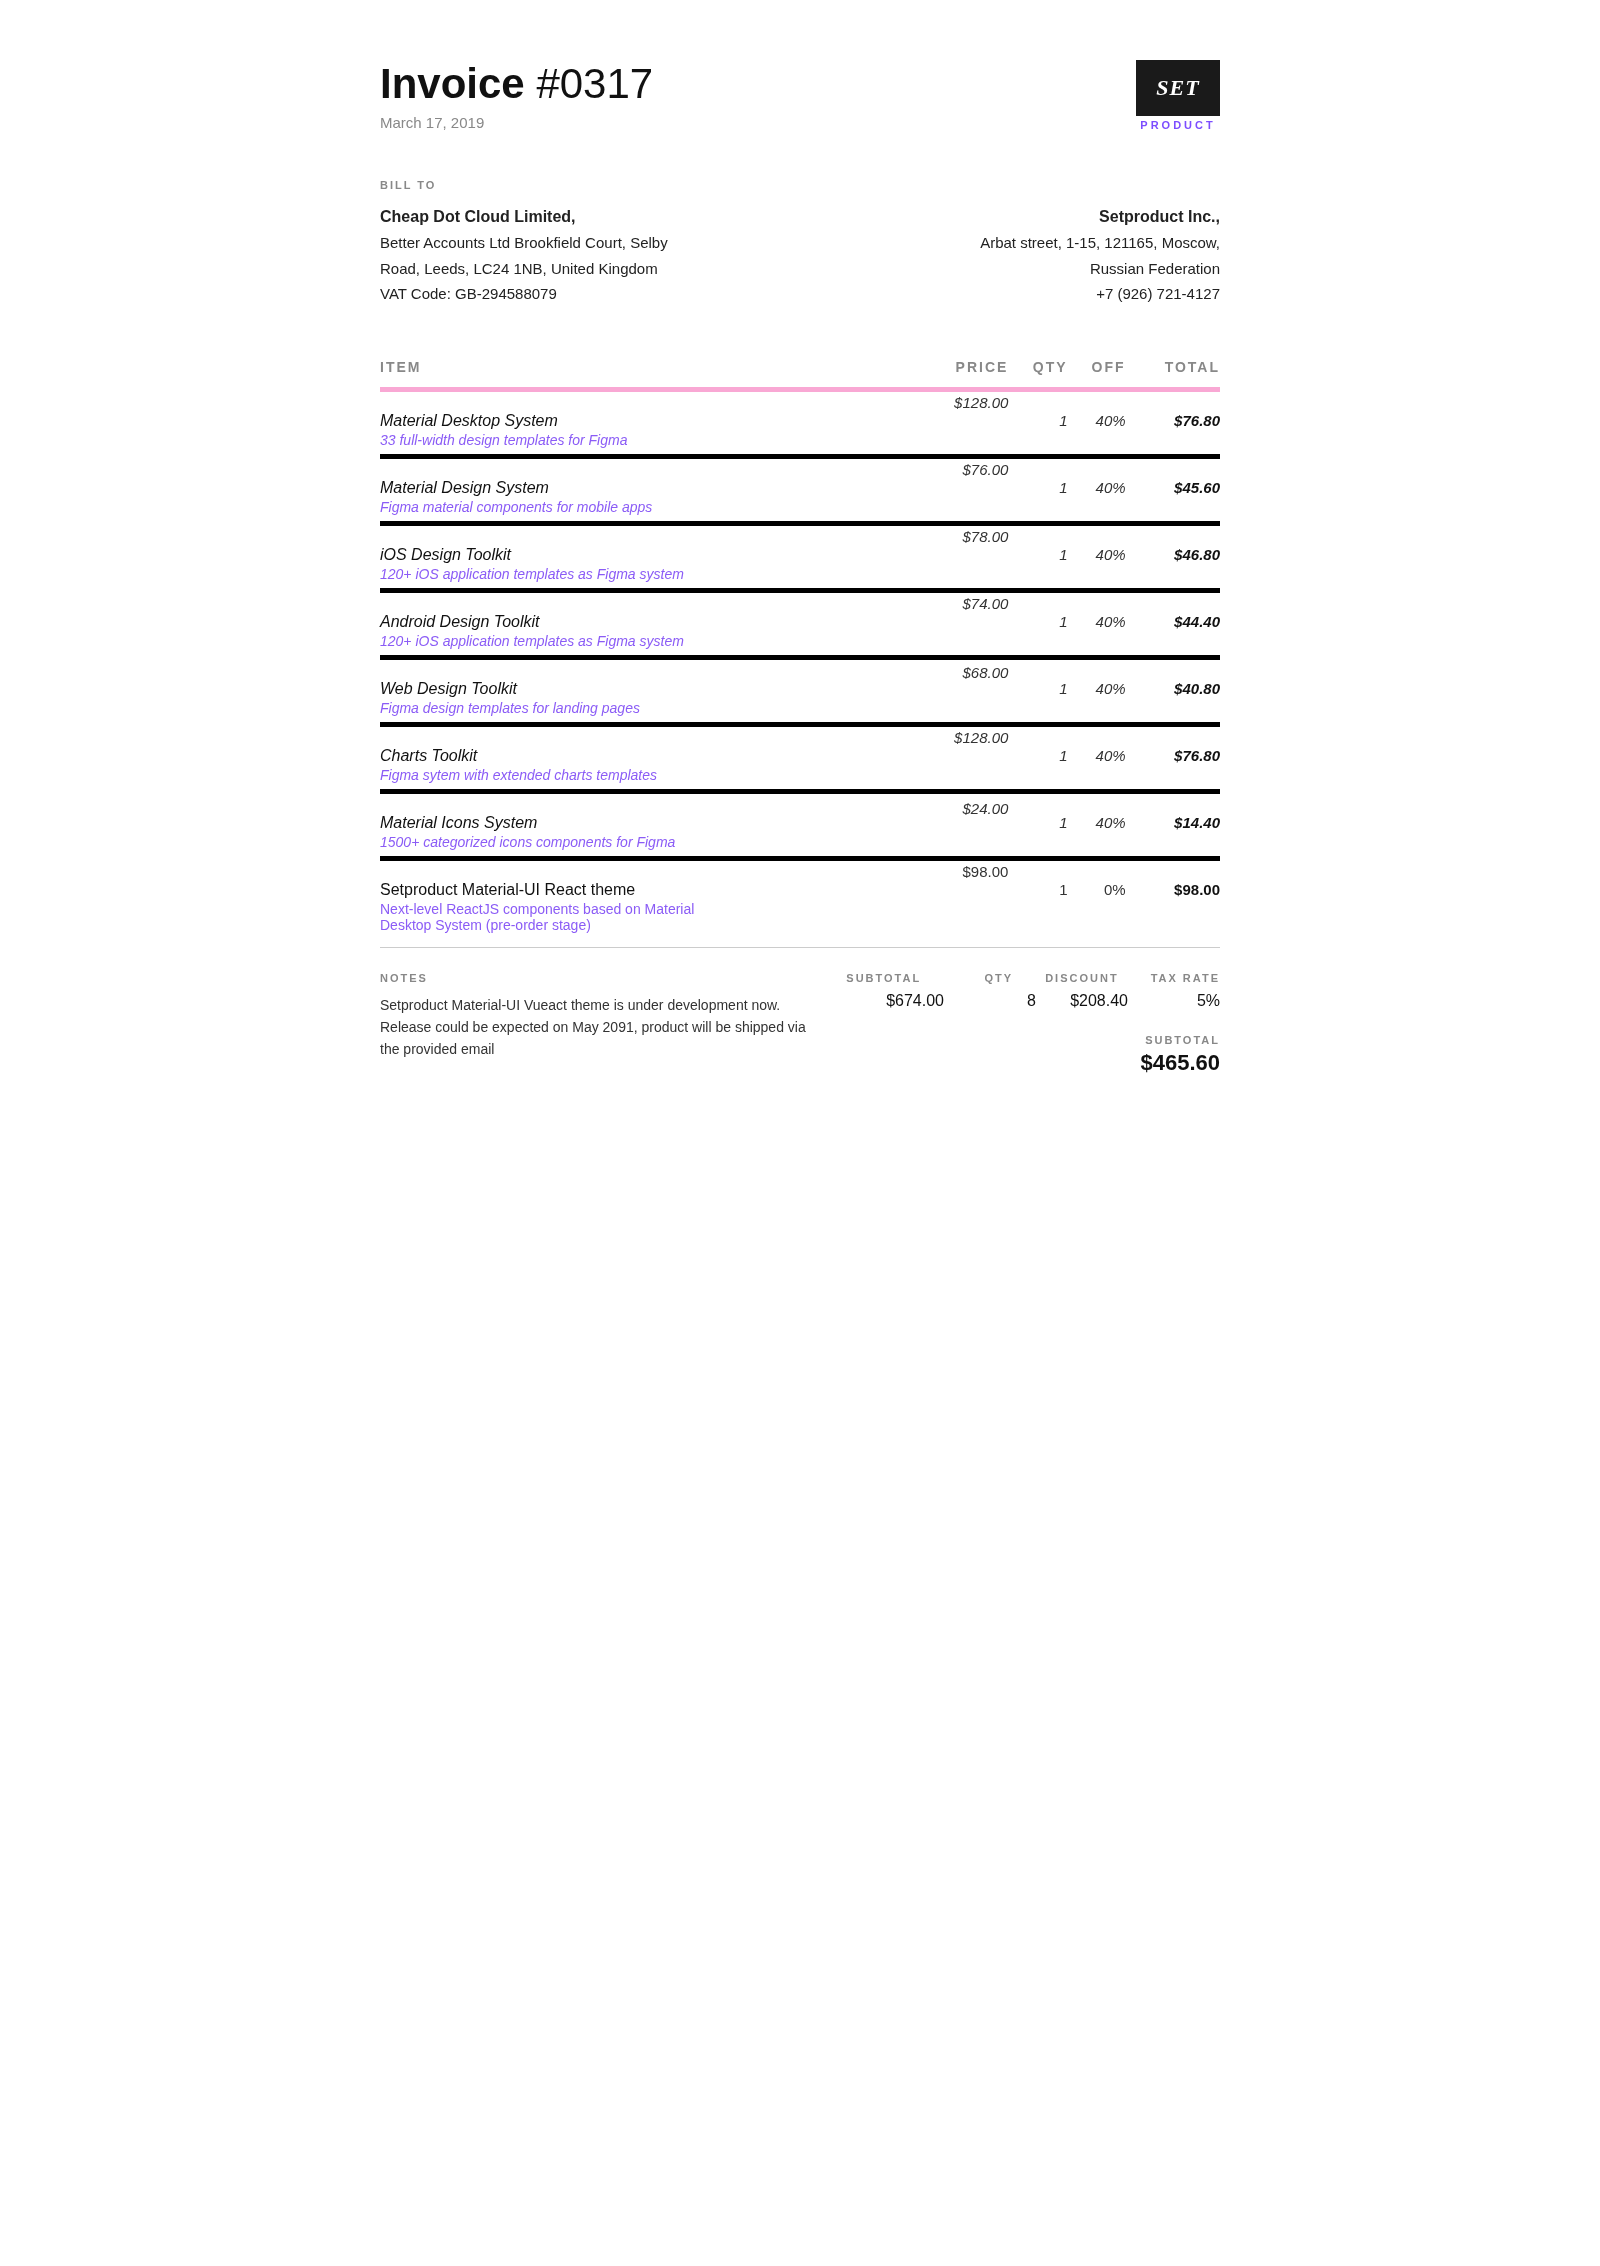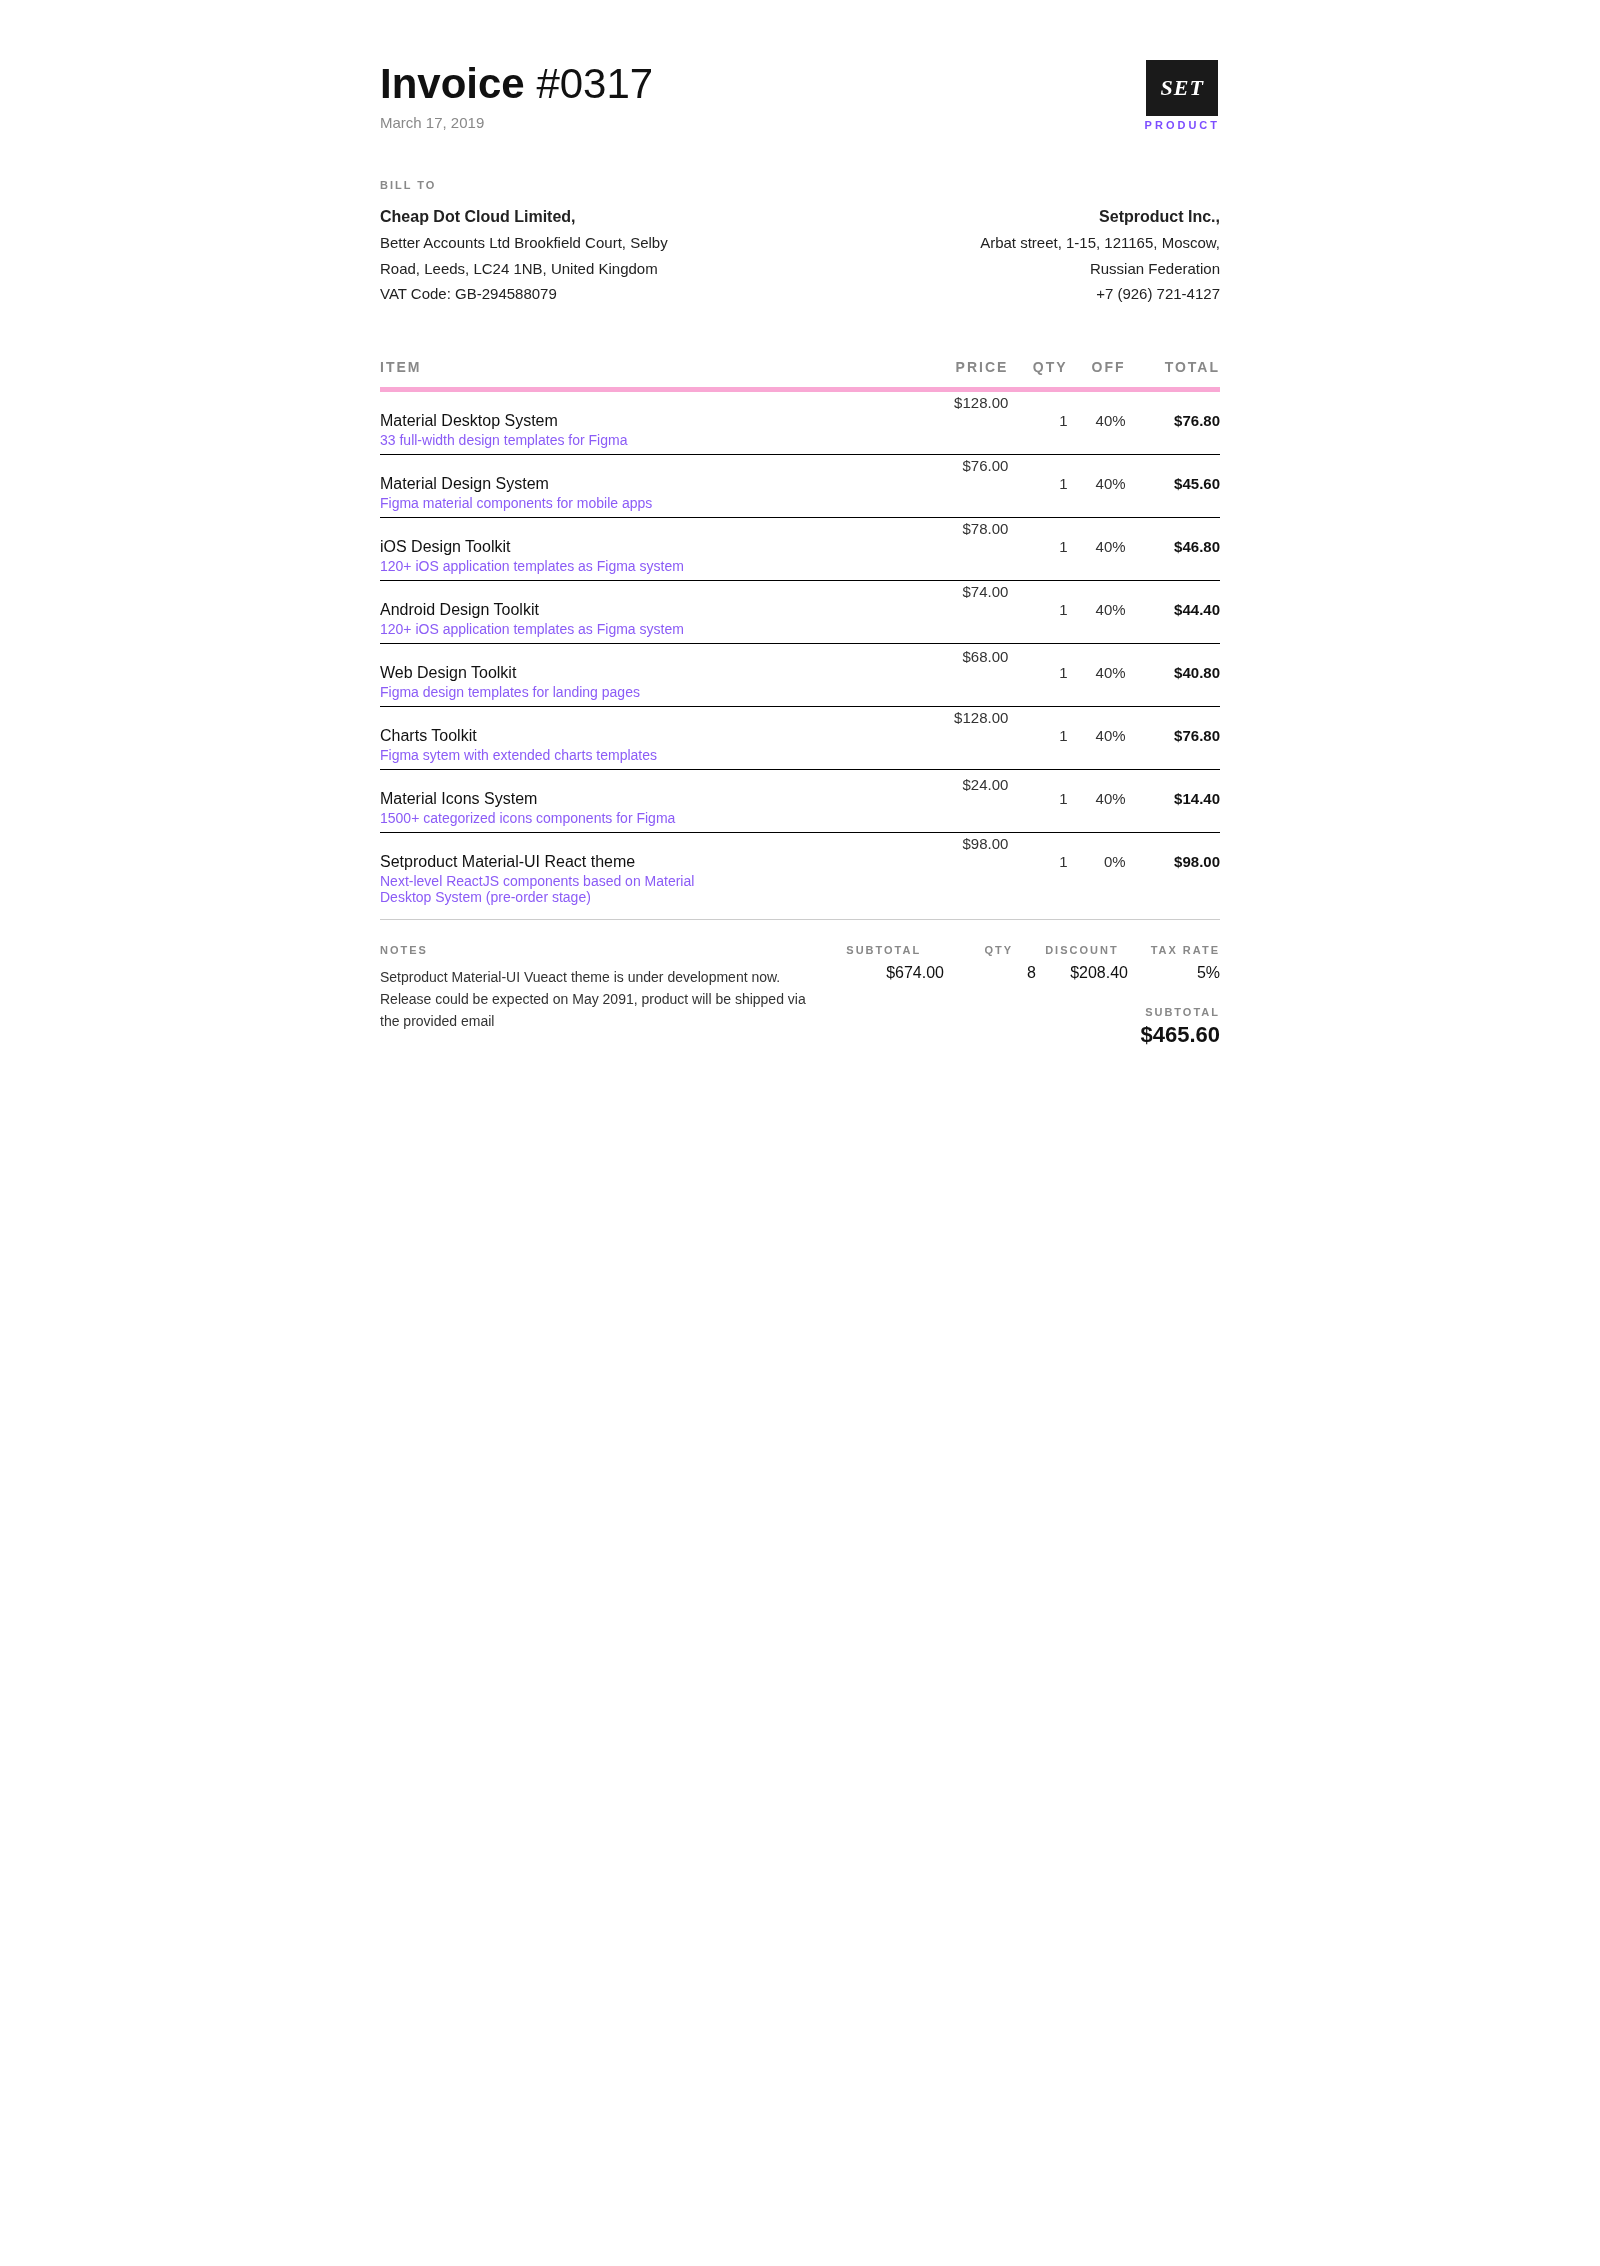--- a/index.html
+++ b/index.html
@@ -33,21 +33,21 @@
       margin-top: 6px;
     }
 
     
     .logo-container {
       display: flex;
       flex-direction: column;
       align-items: center;
     }
     .logo-box {
-      width: 72px;
+      width: 84px;
       height: 56px;
       background: #1a1a1a;
       display: flex;
       align-items: center;
       justify-content: center;
     }
     .logo-text-set {
       color: #fff;
       font-size: 22px;
       font-weight: 900;
@@ -134,22 +134,23 @@
       font-size: 15px;
       color: #333;
       padding-top: 2px;
     }
     .item-total {
       font-size: 15px;
       font-weight: 800;
       color: #111;
     }
     .row-separator td {
-      border-bottom: 1px solid #000000;
+      border-bottom: 5px solid #000000;
       padding-bottom: 20px;
+      font-style: italic;
     }
 
     
     .footer-section {
       border-top: 1px solid #ccc;
       margin-top: 8px;
       padding-top: 24px;
       display: flex;
       justify-content: space-between;
       align-items: flex-start;

